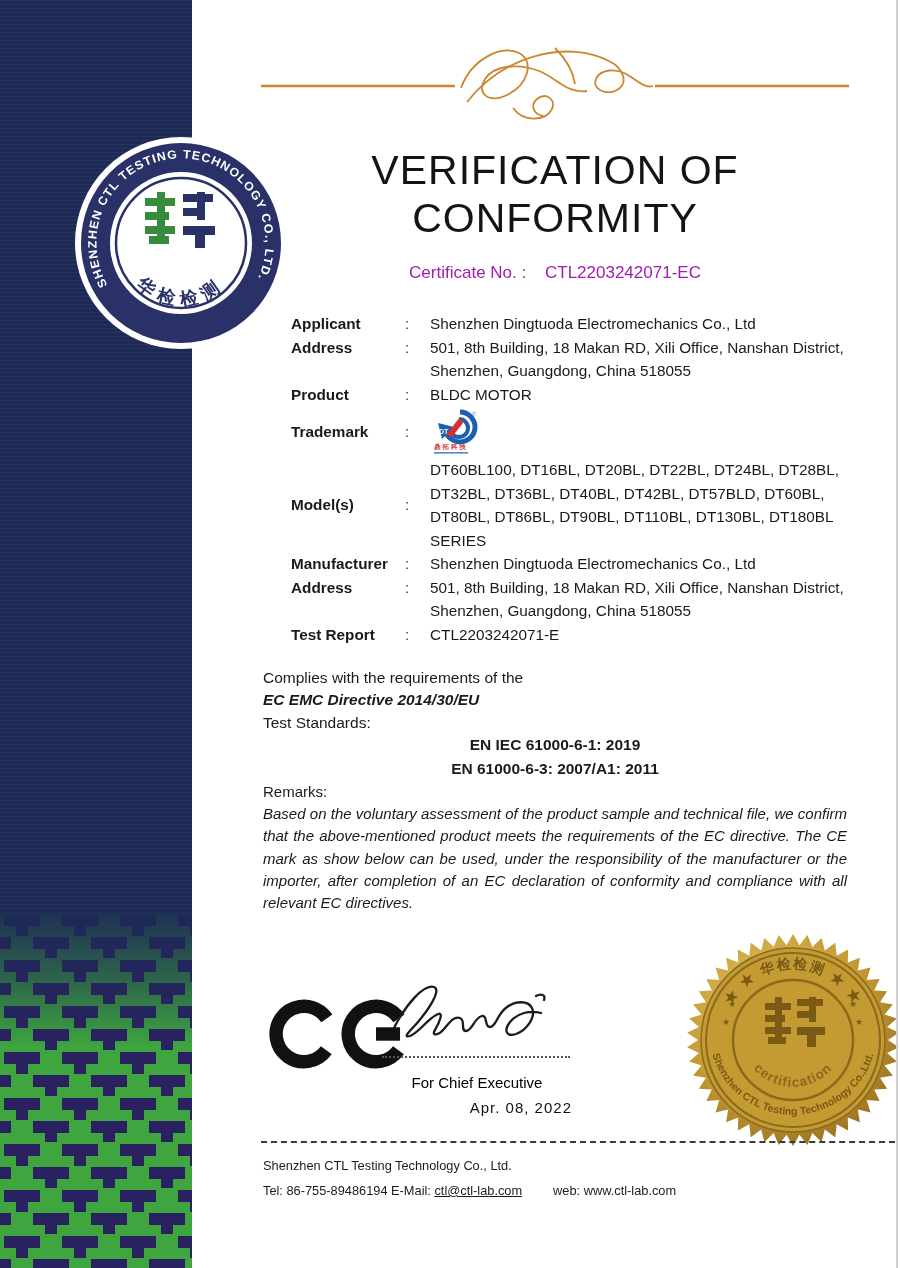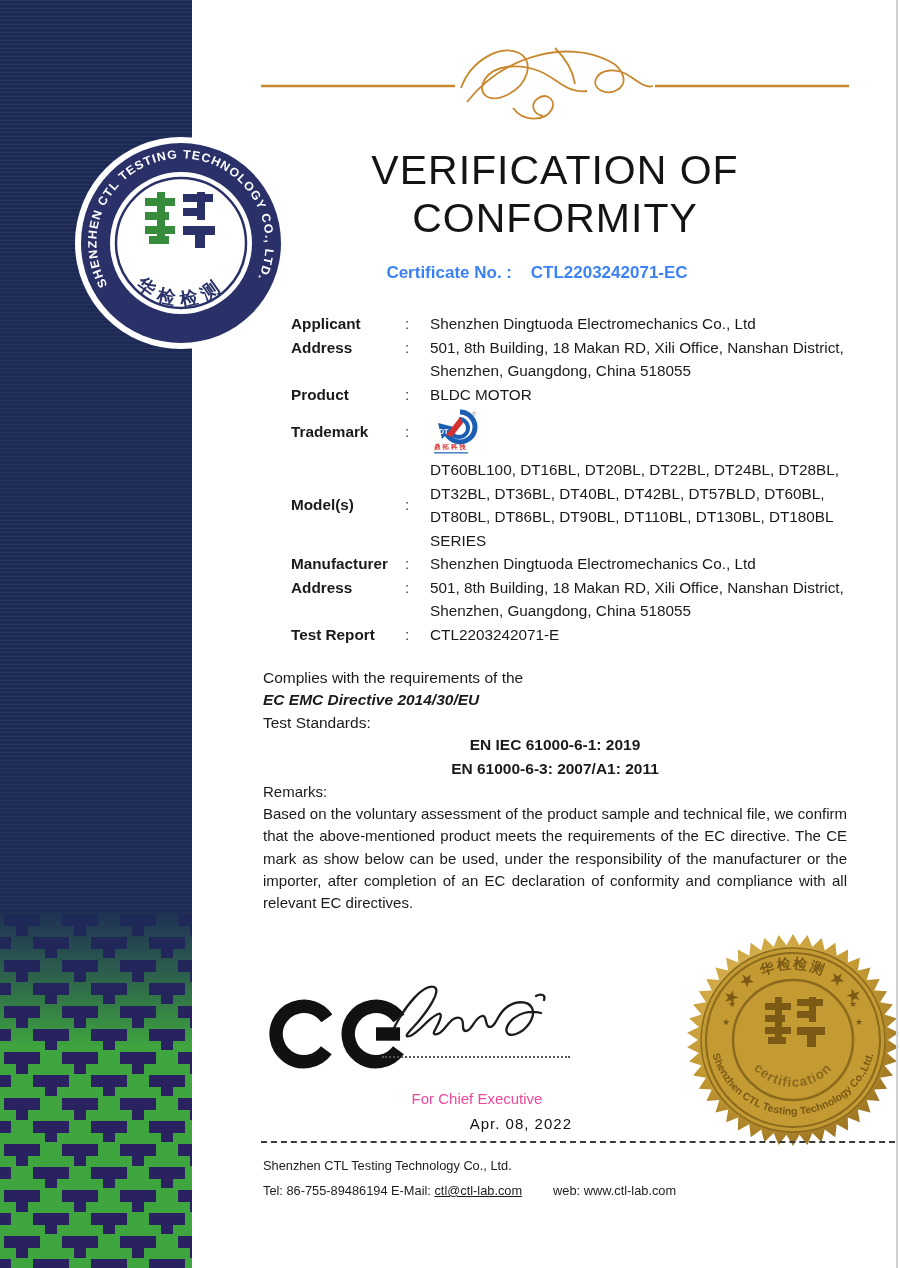--- a/index.html
+++ b/index.html
@@ -23,45 +23,45 @@
   .logo-badge { position:absolute; left:74px; top:136px; width:214px; height:214px; }
 
   
   .gold-seal { position:absolute; left:686px; top:933px; width:214px; height:214px; }
 
   
   .flourish { position:absolute; left:255px; top:36px; width:600px; height:96px; }
 
   .title { position:absolute; left:225px; top:146px; width:660px; text-align:center;
     font-size:41px; line-height:48px; letter-spacing:1px; color:#141414; }
-  .cert-line { position:absolute; left:207px; top:263px; width:660px; text-align:center;
-    font-size:17px; font-weight:bold; color:#3b82f6; }
+  .cert-line { position:absolute; left:225px; top:263px; width:660px; text-align:center;
+    font-size:17px; font-weight:normal; color:#a21caf; }
   .cert-line .num { margin-left:14px; }
 
   .info { position:absolute; left:263px; top:312px; width:586px; font-size:15.3px;margin-left:28px; }
   .info .row { display:flex; align-items:flex-start; }
   .info .row.center { align-items:center; }
   .info .lbl { width:114px; font-weight:bold; line-height:23.5px; }
   .info .col { width:25px; color:#444; line-height:23.5px; }
   .info .val { flex:1; line-height:23.5px; }
   .tm-logo { display:block; margin:3px 0; }
 
   .compliance { position:absolute; left:263px; top:667px; width:586px; font-size:15.5px; line-height:22.4px; }
   .compliance .bold { font-weight:bold;font-style:italic; }
   .standards { position:absolute; left:225px; top:733px; width:660px; text-align:center;
     font-weight:bold; font-size:15.5px; line-height:23.5px; }
   .remarks { position:absolute; left:263px; top:781px; width:584px; font-size:15px; line-height:22.2px; }
-  .remarks .body { text-align:justify; }
+  .remarks .body { text-align:justify;font-style:italic; }
 
   .ce-mark { position:absolute; left:265px; top:994px; width:148px; height:80px; }
 
   .signature-block { position:absolute; left:382px; top:972px; width:190px; text-align:center; }
   .sig-scribble { display:block; margin:0 auto; }
   .sig-line { border-bottom:2px dotted #555; width:188px; margin-top:-2px; }
-  .sig-for { font-size:15px; margin-top:32px; color:#ec4899; }
+  .sig-for { font-size:15px; margin-top:16px; color:#000000; }
   .sig-date { font-size:15px; margin-top:8px; color:#111; letter-spacing:1px;text-align:right; }
 
   .footer-sep { position:absolute; left:261px; top:1141px; width:634px; border-top:2px dashed #3a3a3a; }
   .footer { position:absolute; left:263px; top:1158px; width:634px; font-size:12.8px; color:#1c1c1c; }
   .footer div { margin-bottom:10px; line-height:15px; }
   .footer a { color:#1c1c1c; text-decoration:underline; }
   .footer .web { margin-left:31px; text-decoration:none; }
 </style>
 </head>
 <body>

